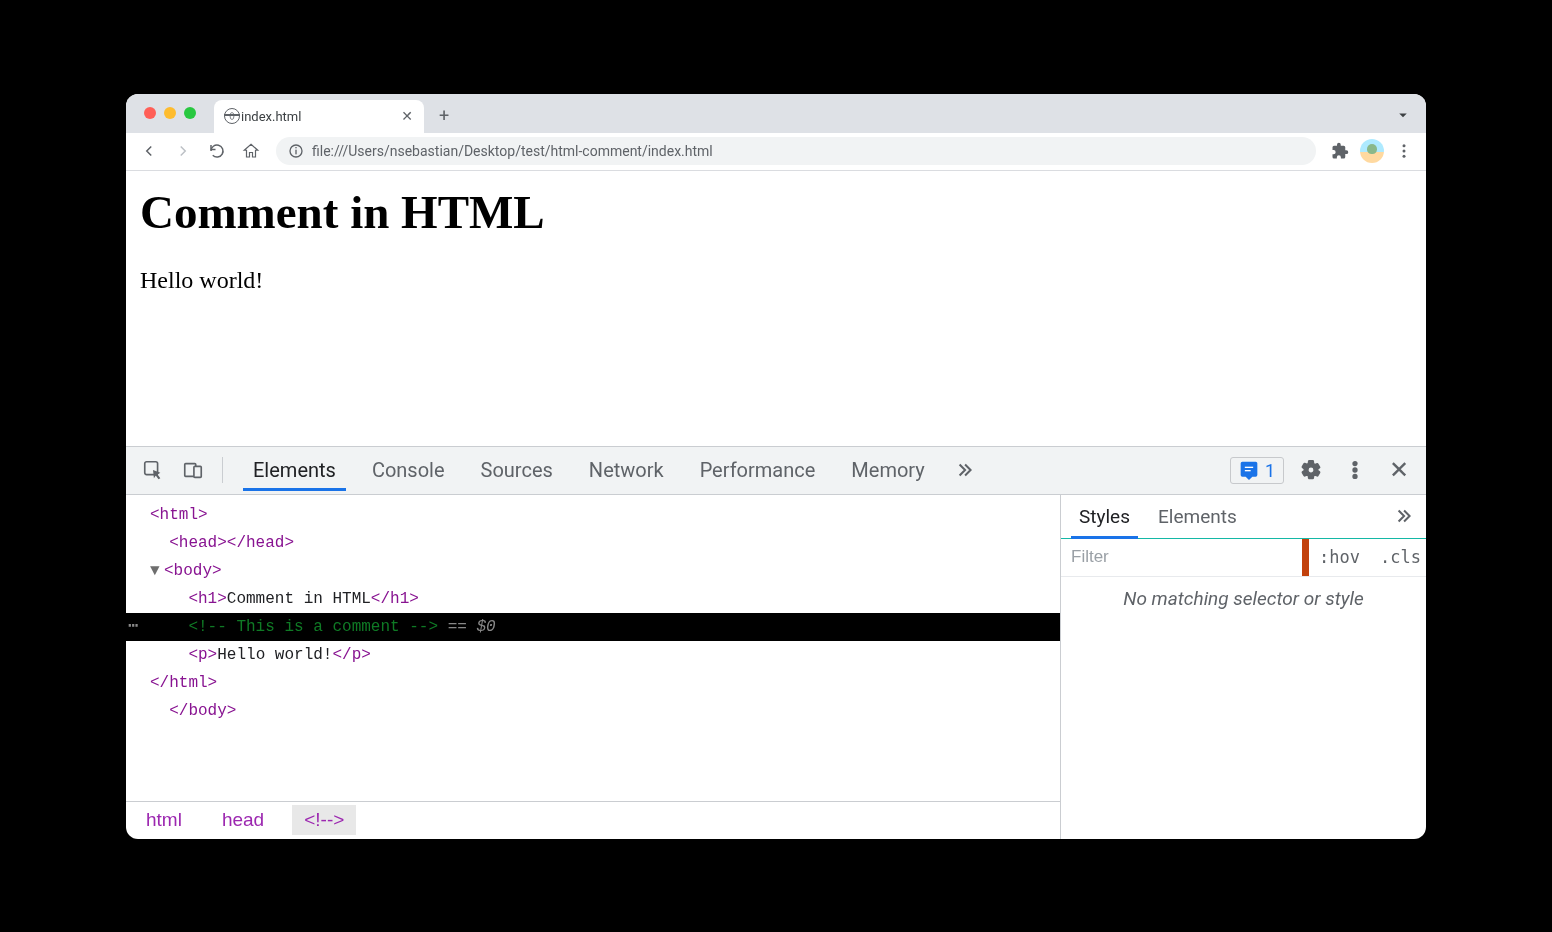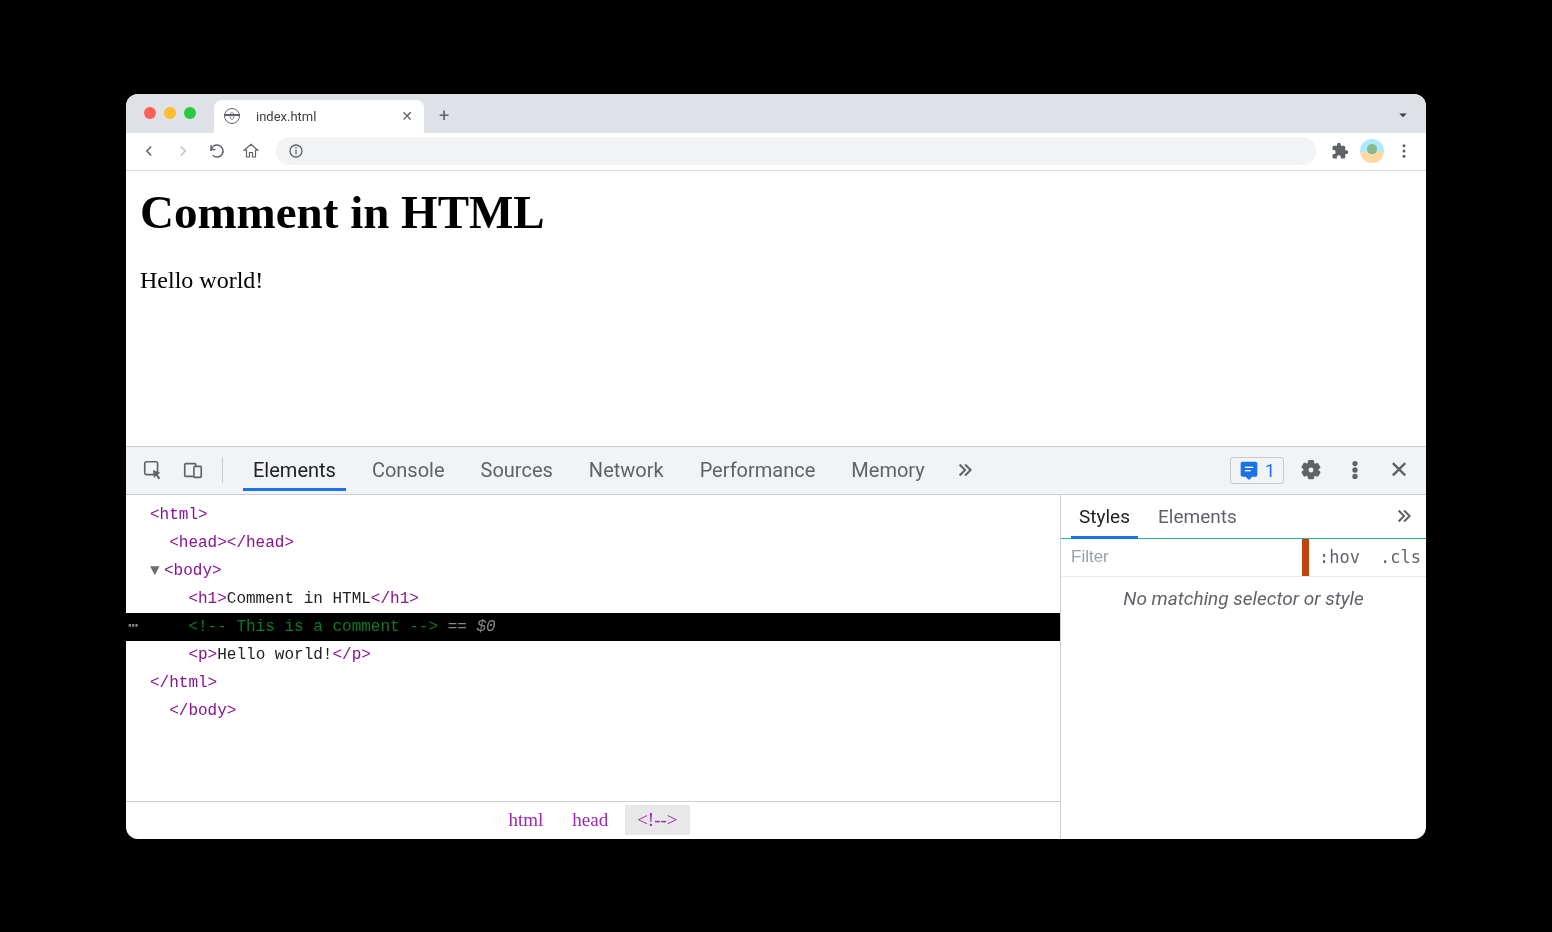--- a/index.html
+++ b/index.html
@@ -6,21 +6,21 @@
   body { background: #000; font-family: -apple-system, BlinkMacSystemFont, "Segoe UI", Roboto, sans-serif; display: flex; align-items: center; justify-content: center; width: 1552px; height: 932px; }
   .window { width: 1300px; height: 745px; background: #fff; border-radius: 12px; overflow: hidden; display: flex; flex-direction: column; box-shadow: 0 0 2px rgba(0,0,0,0.3); }
 
   
   .tab-bar { background: #dee1e6; height: 39px; display: flex; align-items: flex-end; padding-left: 12px; position: relative; }
   .traffic { display: flex; gap: 8px; align-items: center; padding-bottom: 14px; padding-left: 6px; padding-right: 18px; }
   .dot { width: 12px; height: 12px; border-radius: 50%; }
   .dot.red { background: #ff5f57; }
   .dot.yellow { background: #febc2e; }
   .dot.green { background: #28c840; }
-  .tab { background: #fff; height: 33px; width: 210px; border-radius: 8px 8px 0 0; display: flex; align-items: center; padding: 0 10px; gap: 16px; position: relative; }
+  .tab { background: #fff; height: 33px; width: 210px; border-radius: 8px 8px 0 0; display: flex; align-items: center; padding: 0 10px; gap: 1px; position: relative; }
   .tab-favicon { width: 16px; height: 16px; border: 1.5px solid #5f6368; border-radius: 50%; position: relative; }
   .tab-favicon::before { content:""; position:absolute; left:3px; top:3px; width:6px; height:6px; border:1.5px solid #5f6368; border-radius:50%; transform: scaleX(0.55);}
   .tab-favicon::after { content:""; position:absolute; left:-1.5px; top:5px; width:16px; height:1.5px; background:#5f6368;}
   .tab-title { font-size: 13px; color: #3c4043; flex: 1; }
   .tab-close { width: 14px; height: 14px; color: #5f6368; display:flex; align-items:center; justify-content:center; font-size: 14px;}
   .new-tab { width: 28px; height: 28px; display: flex; align-items: center; justify-content: center; color: #5f6368; font-size: 18px; margin-left: 6px; margin-bottom: 3px;}
   .tab-bar-incognito { position:absolute; right: 14px; top: 12px; width: 18px; height: 18px; display:flex; align-items:center; justify-content:center;}
   .tab-bar-incognito svg { fill: #3c4043; }
 
   
@@ -66,21 +66,21 @@
   .dom-tree { flex:1; padding: 6px 0; font-family: Menlo, Monaco, "Courier New", monospace; font-size: 16px; line-height: 28px; overflow:auto;}
   .dom-line { white-space: pre; padding-left: 24px;}
   .dom-line.selected { background: #000000; position:relative;}
   .dom-line.selected::before { content:"⋯"; position:absolute; left:2px; color:#888; font-size:18px; letter-spacing:-2px; top: -1px;}
   .tag { color: #881391; }
   .txt { color: #202124; }
   .comment { color: #0f7a25; }
   .eq0 { color: #888; font-style: italic;}
   .eq-sign { color: #888; }
   .arrow { color:#6e6e6e; display:inline-block; width: 14px;}
-  .breadcrumb { height: 38px; border-top: 1px solid #cacdd1; display:flex; align-items:center; padding: 0 8px; gap: 5px; font-family: Liberation Serif, serif; font-size: 19px; justify-content: center;}
+  .breadcrumb { height: 38px; border-top: 1px solid #cacdd1; display:flex; align-items:center; padding: 0 8px; gap: 16px; font-family: Liberation Sans, sans-serif; font-size: 19px;}
   .crumb { padding: 4px 12px; color:#9c27b0;}
   .crumb.sel { background: #e8e8e8; }
 
   
   .styles-panel { width: 365px; display:flex; flex-direction:column;}
   .styles-tabs { height: 44px; border-bottom: 1px solid #14b8a6; display:flex; align-items:center; padding: 0 4px;}
   .styles-tab { padding: 0 14px; height:100%; display:flex; align-items:center; font-size: 19px; color:#5f6368; position:relative;}
   .styles-tab.active { color:#202124;}
   .styles-tab.active::after { content:""; position:absolute; left:6px; right:6px; bottom:-1px; height:3px; background:#1a73e8;}
   .styles-filter-row { height: 38px; border-bottom: 1px solid #e8eaed; display:flex; align-items:center;}
@@ -137,20 +137,21 @@
         </svg>
     </div>
     <div class="omnibox">
       <span class="info-icon">
         <svg viewBox="0 0 24 24" width="16" height="16">
             <circle cx="12" cy="12" r="9" fill="none" stroke="#5f6368" stroke-width="2"></circle>
             <rect x="11" y="10" width="2" height="7" fill="#5f6368"></rect>
             <rect x="11" y="6" width="2" height="2" fill="#5f6368"></rect>
           </svg>
       </span>
+      <span class="url">file:///Users/nsebastian/Desktop/test/html-comment/index.html</span>
     </div>
     <div class="ext-icon puzzle">
       <svg viewBox="0 0 24 24">
           <path d="M20.5 11H19V7a2 2 0 0 0-2-2h-4V3.5a2.5 2.5 0 0 0-5 0V5H4a2 2 0 0 0-2 2v3.8h1.5a2.7 2.7 0 0 1 0 5.4H2V20a2 2 0 0 0 2 2h3.8v-1.5a2.7 2.7 0 0 1 5.4 0V22H17a2 2 0 0 0 2-2v-4h1.5a2.5 2.5 0 0 0 0-5z"></path>
         </svg>
     </div>
     <div class="avatar">
       <div class="avatar-circle"></div>
     </div>
     <div class="menu-dots">

